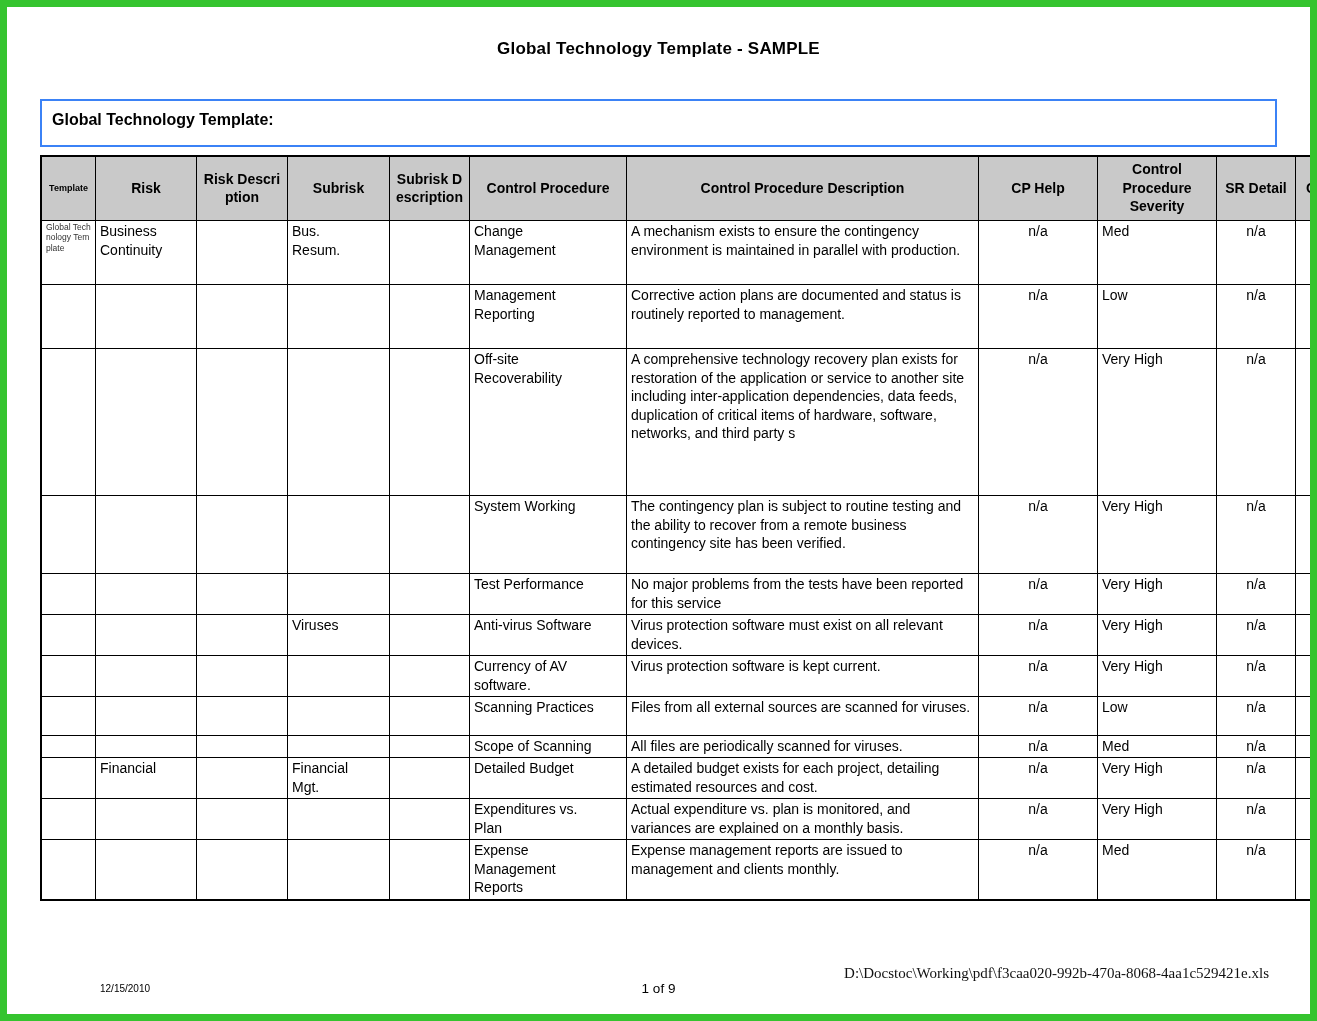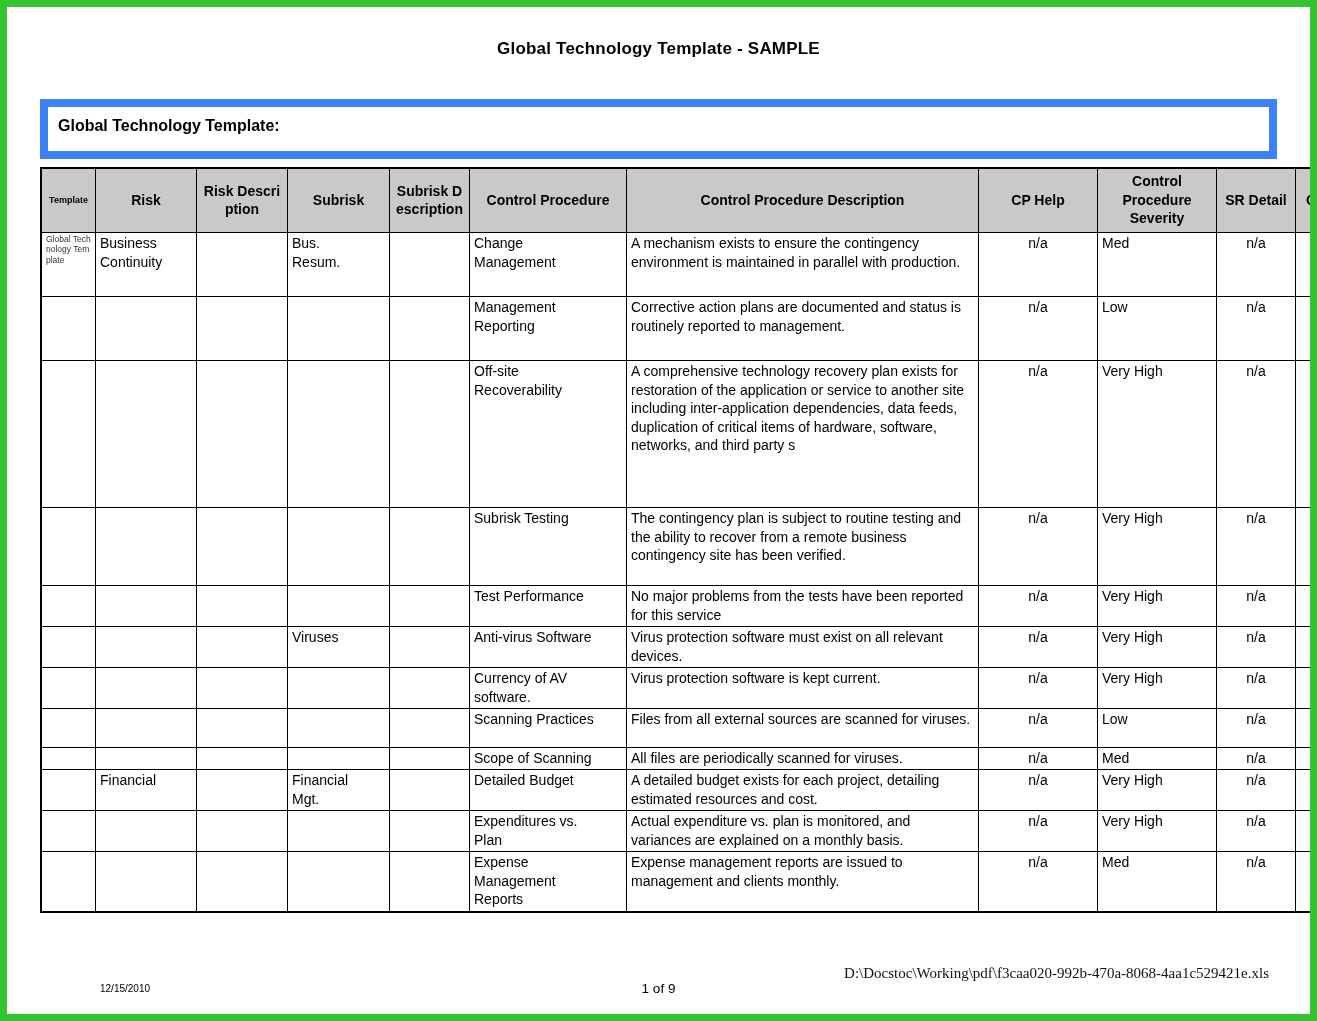--- a/index.html
+++ b/index.html
@@ -20,21 +20,21 @@
     flex-direction: column;
   }
   .doc-title {
     text-align: center;
     font-weight: bold;
     font-size: 17px;
     margin: 14px 0 40px 0;
     letter-spacing: 0.2px;
   }
   .intro-box {
-    border: 8px solid #3b82f6;
+    border: 2px solid #3b82f6;
     padding: 7px 12px 13px 10px;
     font-size: 15px;
     line-height: 1.45;
   }
   .intro-heading {
     font-weight: bold;
     font-size: 16px;
     margin-bottom: 1px;
   }
   table.grid {
@@ -193,21 +193,21 @@
           <td class="col-severity">Very High</td>
           <td class="col-sr_detail">n/a</td>
           <td class="col-cp_detail">n/a</td>
         </tr>
         <tr>
           <td class="col-template"></td>
           <td class="col-risk"></td>
           <td class="col-risk_description"></td>
           <td class="col-subrisk"></td>
           <td class="col-subrisk_description"></td>
-          <td class="col-control_procedure">Subrisk Testing</td>
+          <td class="col-control_procedure">System Working</td>
           <td class="col-control_procedure_description">The contingency plan is subject to routine testing and the ability to recover from a remote business contingency site has been verified.</td>
           <td class="col-cp_help">n/a</td>
           <td class="col-severity">Very High</td>
           <td class="col-sr_detail">n/a</td>
           <td class="col-cp_detail">n/a</td>
         </tr>
         <tr>
           <td class="col-template"></td>
           <td class="col-risk"></td>
           <td class="col-risk_description"></td>

